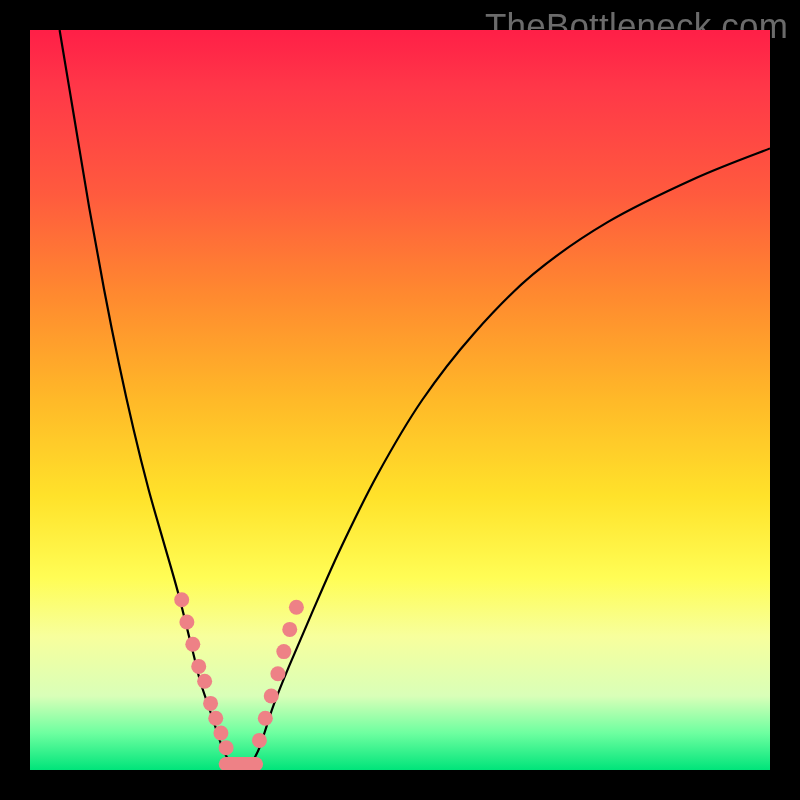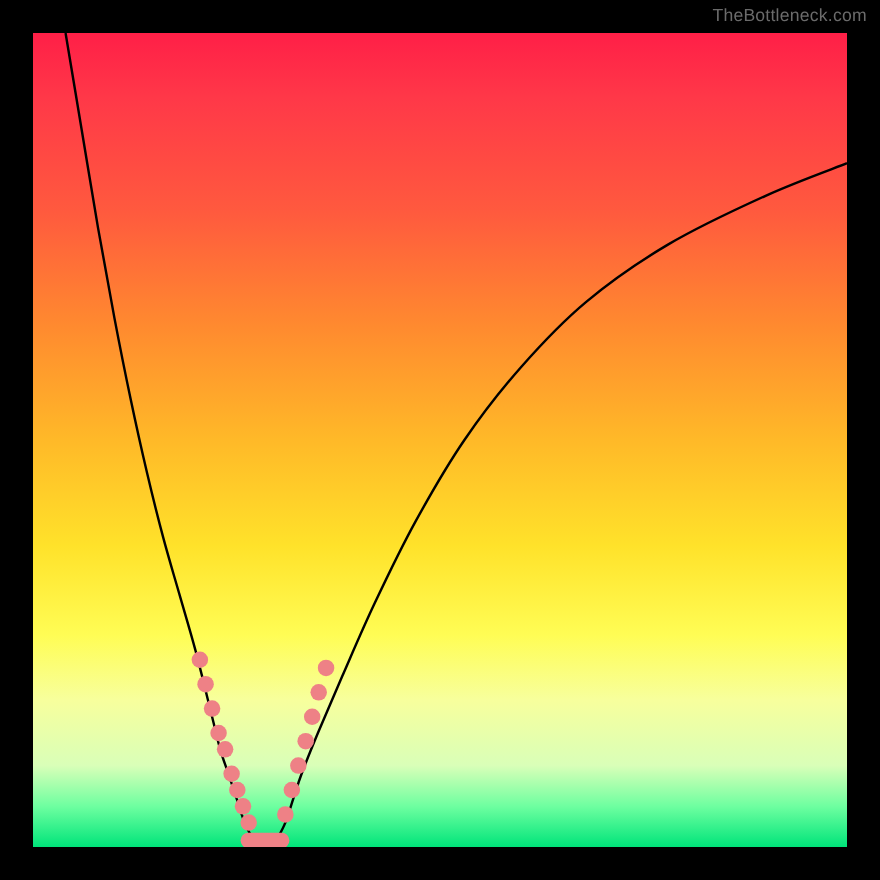--- a/index.html
+++ b/index.html
@@ -34,21 +34,21 @@
       #f7ff9d 82%,
       #d9ffb8 90%,
       #6effa0 95%,
       #00e47a 100%);
   }
   .watermark {
     position: absolute;
     top: 6px;
     right: 12px;
     color: #6b6b6b;
-    font-size: 16px;
+    font-size: 35px;
     letter-spacing: 0.2px;
     font-weight: 500;
   }
   svg.curve {
     position: absolute;
     left: 0; top: 0;
     width: 740px;
     height: 740px;
   }
   .curve path {

